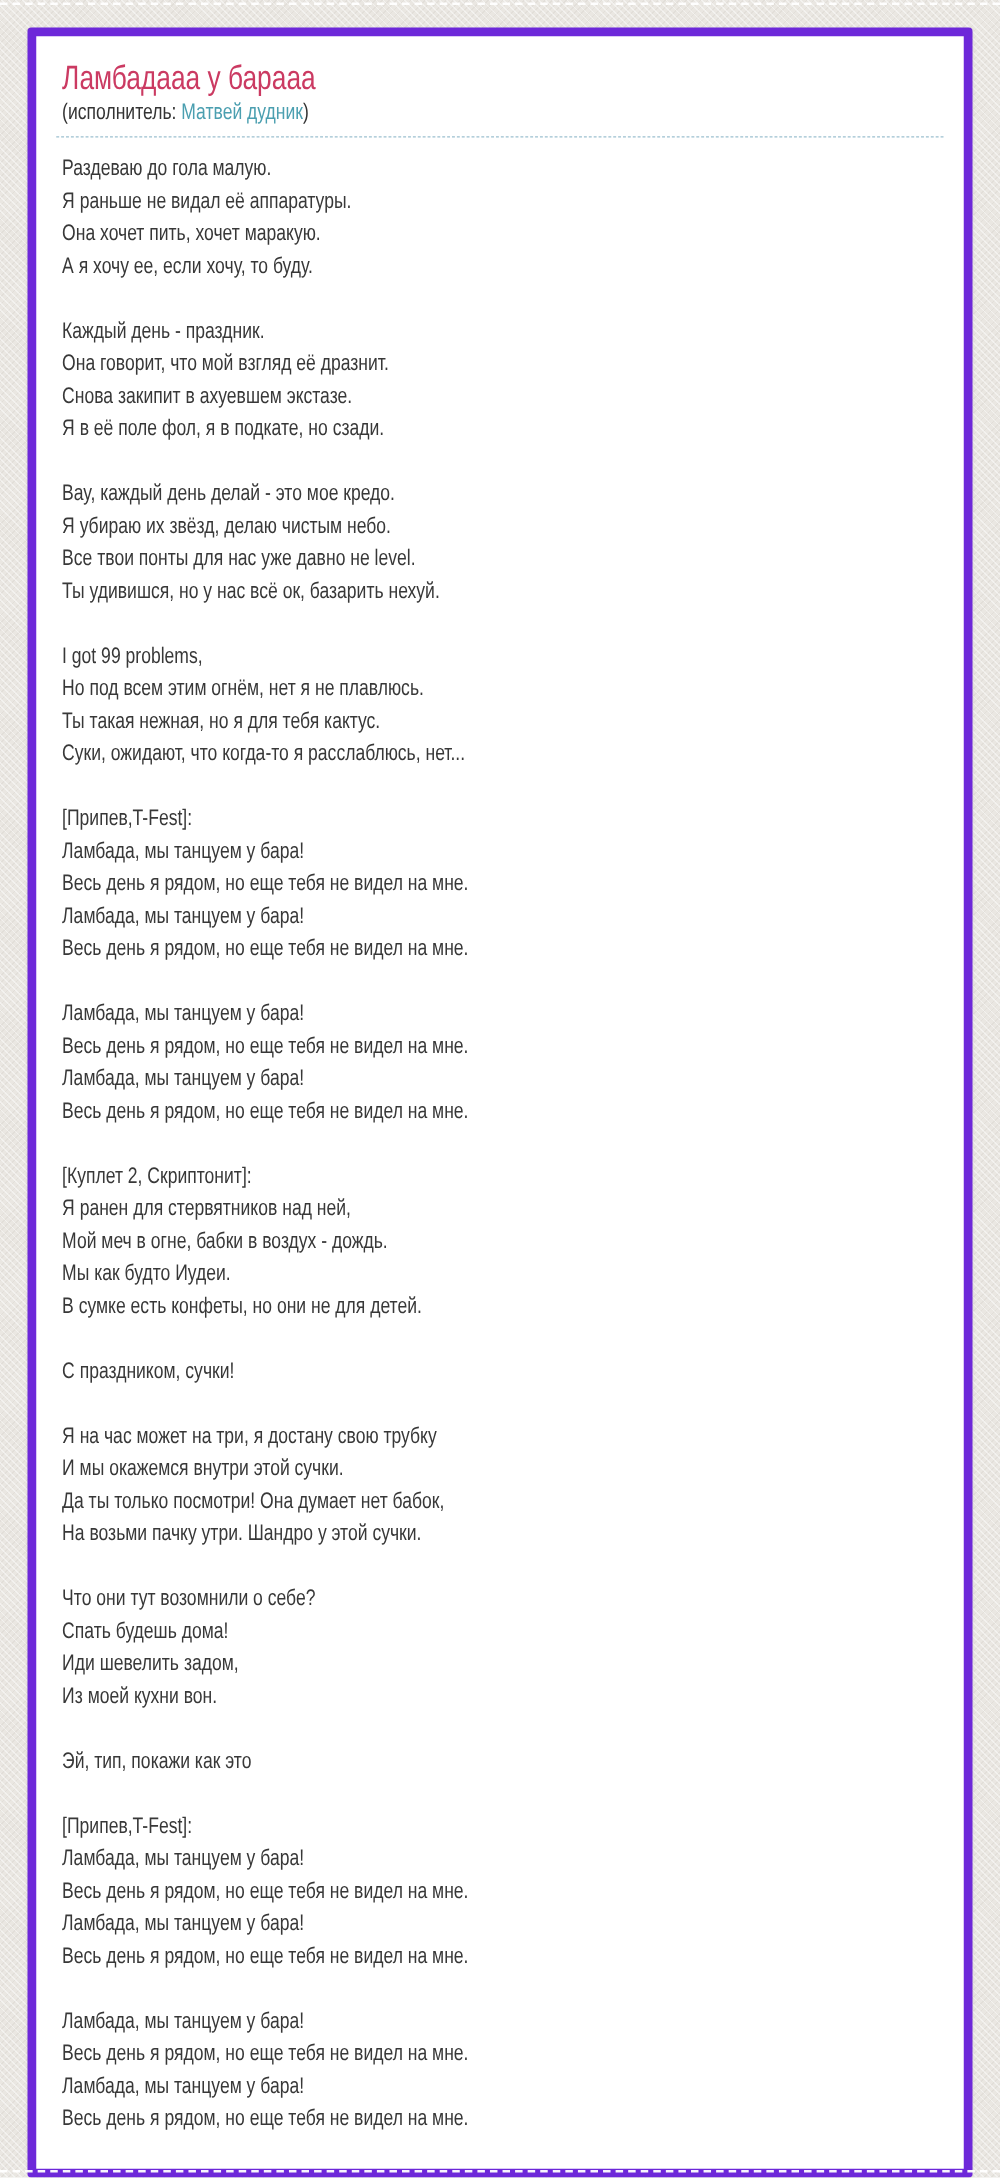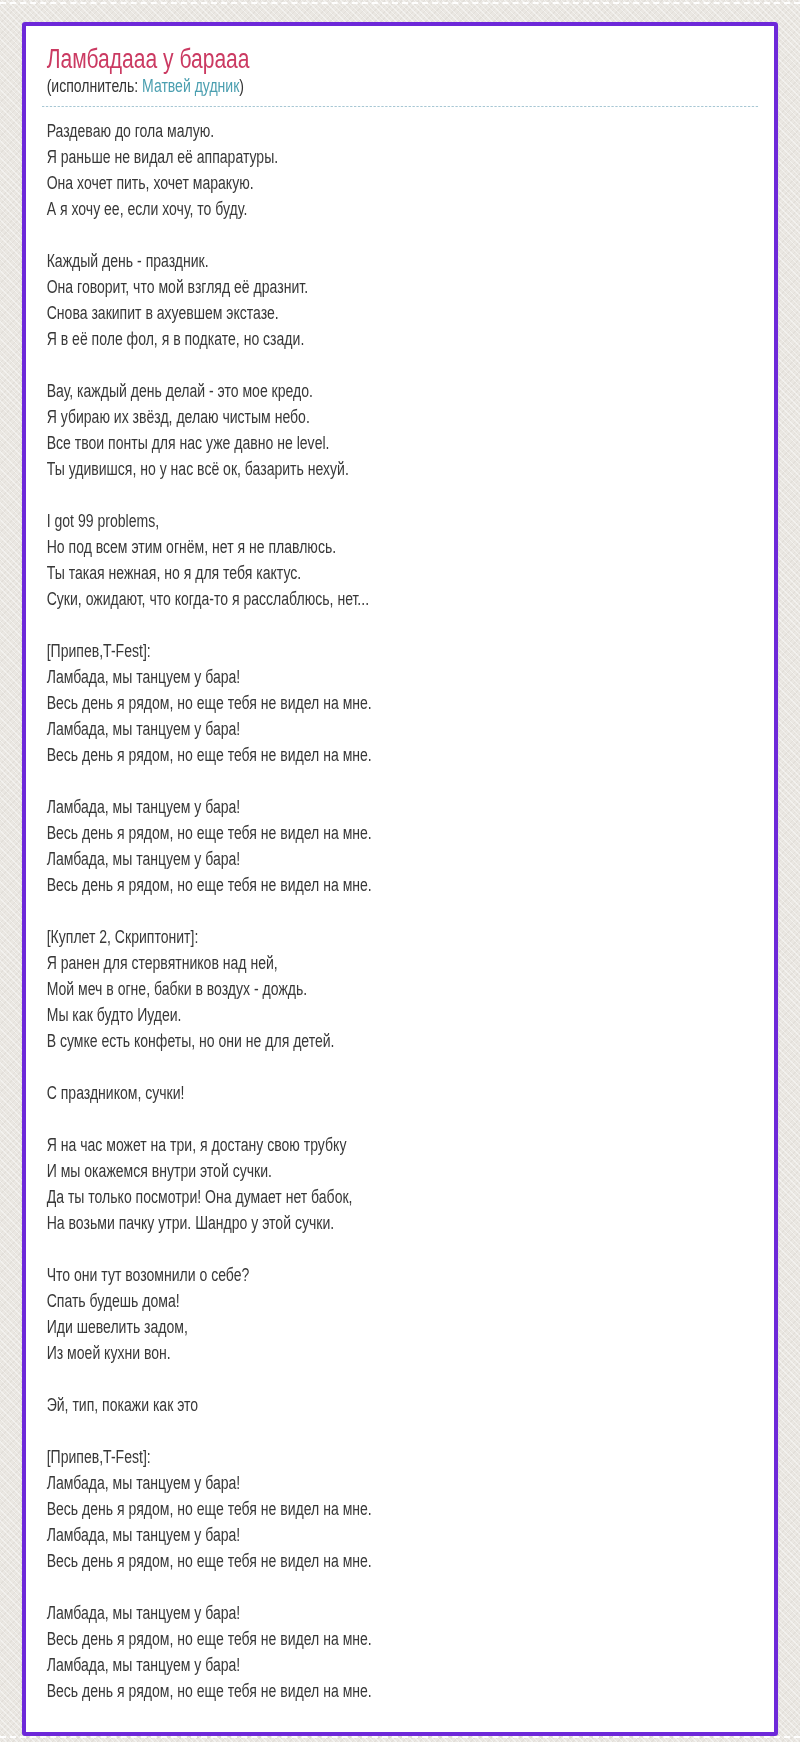--- a/index.html
+++ b/index.html
@@ -24,21 +24,21 @@
   body::before, body::after{
     content:"";position:absolute;left:0;right:0;height:0;
     border-top:2px dashed rgba(255,255,255,.95);
   }
   body::before{top:2px;}
   body::after{bottom:4px;}
 
   .card{
     position:absolute;left:22px;top:22px;width:756px;min-height:1698px;
     background:var(--card-bg);
-    border:4px solid #6d28d9;
+    border:7px solid #6d28d9;
     border-radius:3px;
     box-shadow:0 1px 3px rgba(0,0,0,.07);
     padding:16px 16px 28px 16px;
   }
   
   .condensed{
     transform:scaleX(0.78);
     transform-origin:0 0;
     width:128.2051%;
   }

